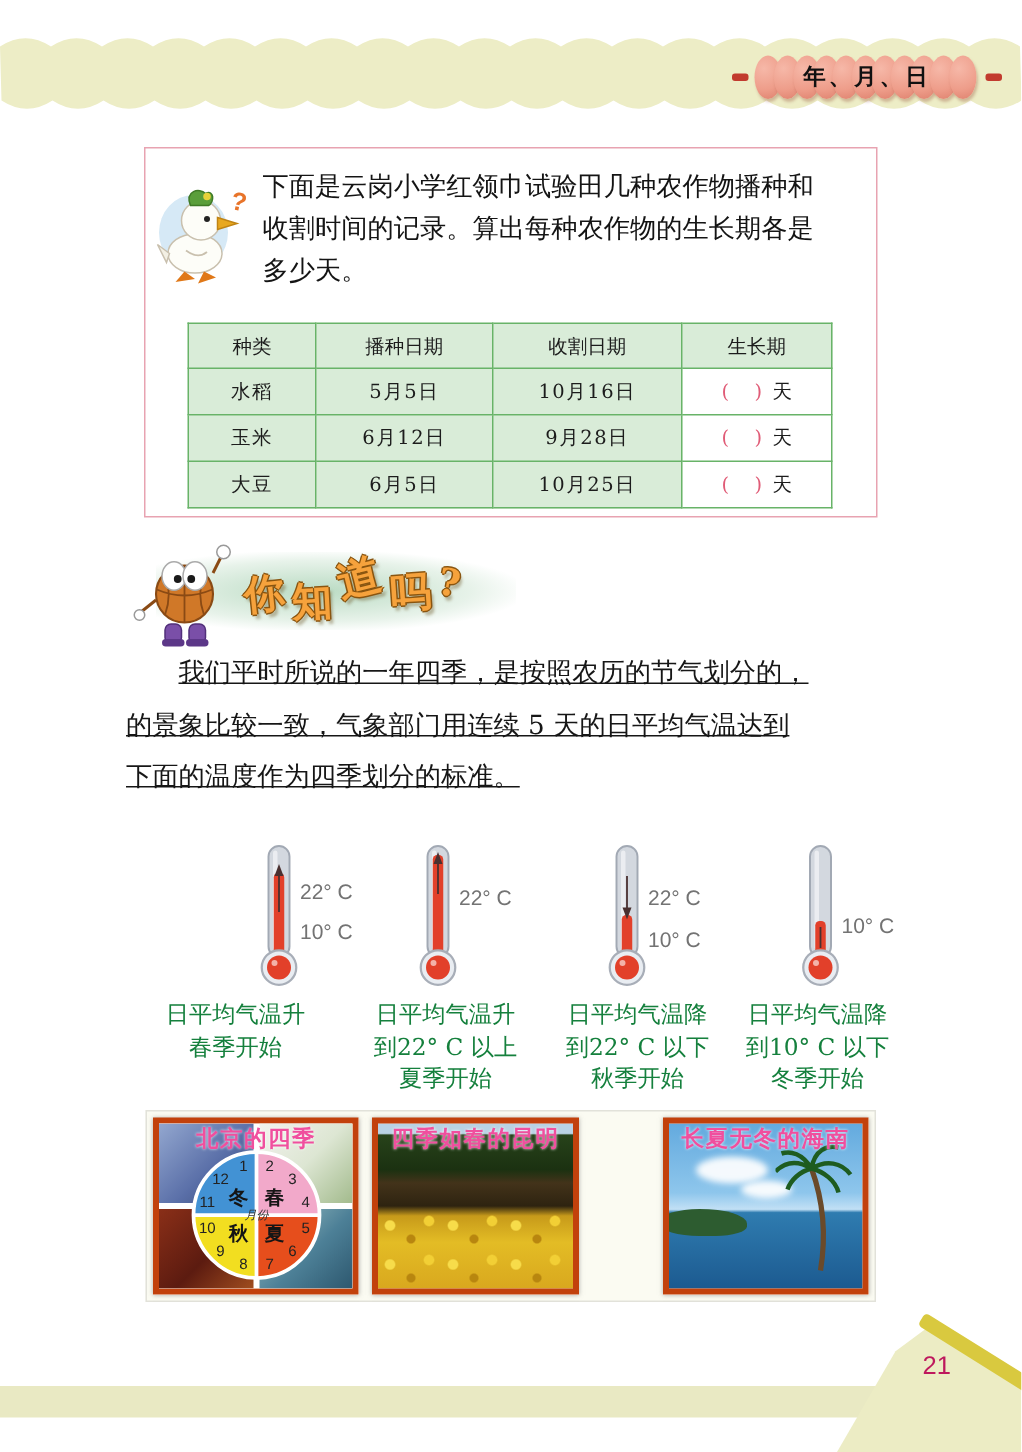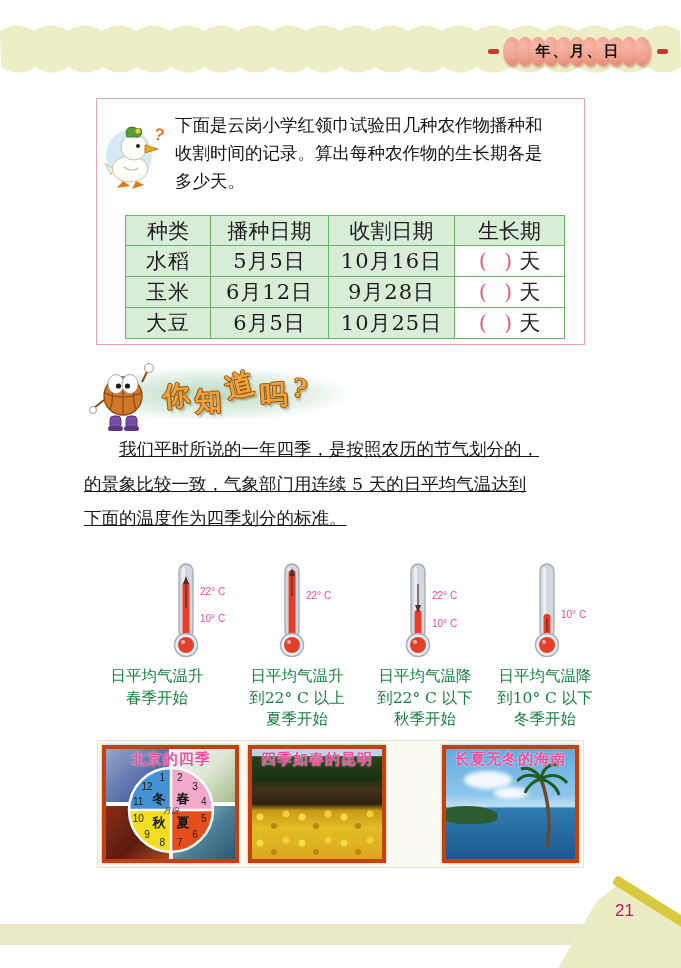--- a/index.html
+++ b/index.html
@@ -20,24 +20,24 @@
   .bead-dash.left { left:-15px; } .bead-dash.right { right:-15px; }
 
   
   .problem-box { position:absolute; left:96px; top:98px; width:489px; height:247px;
                  border:1.5px solid #e8a3b1; background:#fff; }
   .duck { position:absolute; left:6px; top:24px; }
   .problem-text { position:absolute; left:78px; top:12px; width:404px;
                   font-size:17.5px; line-height:28px; color:#141414; }
   .crop-table { position:absolute; left:28px; top:116px; border-collapse:collapse; }
   .crop-table th, .crop-table td { border:1.6px solid #68b368; background:#d9ecd8;
-      text-align:center; font-weight:normal; font-size:21px; color:#1c1c1c; padding:0; }
+      text-align:center; font-weight:normal; font-size:13px; color:#1c1c1c; padding:0; }
   .crop-table th { height:30px; }
   .crop-table td { height:31px; letter-spacing:1px; }
-  .col-crop { width:85px; } .col-sow { width:118px; } .col-harvest { width:126px; } .col-growth { width:110px; }
+  .col-crop { width:85px; } .col-sow { width:118px; } .col-harvest { width:126px; } .col-growth { width:100px; }
   .crop-table td.blank-cell { background:#fff; letter-spacing:0; }
   .paren { color:#e05c77; }
   .paren-gap { display:inline-block; width:17px; }
   .unit-gap { display:inline-block; width:7px; }
 
   
   .know-header { position:absolute; left:86px; top:358px; width:280px; height:74px; }
   .know-glow { position:absolute; left:18px; top:10px; width:240px; height:52px;
                background:radial-gradient(ellipse at 45% 50%, rgba(140,195,155,.6), rgba(160,205,170,.25) 55%, transparent 75%); }
   .know-char { position:absolute; left:0; top:2px; }
@@ -60,21 +60,21 @@
   .thermo-group { position:absolute; top:562px; width:120px; height:100px; }
   .tg1 { left:126px; } .tg2 { left:232px; } .tg3 { left:358px; } .tg4 { left:487px; }
   .thermo { position:absolute; left:30px; top:0; }
   .tube { fill:#d3d8df; stroke:#a2a9b4; stroke-width:1.3; }
   .tube-hl { fill:rgba(255,255,255,.55); }
   .mercury { fill:#e2402a; }
   .bulb-ring { fill:#e9edf2; stroke:#a8aeb8; stroke-width:1.5; }
   .bulb { fill:#e2402a; }
   .tline { stroke:#4a3030; stroke-width:1.2; }
   .tarrow { fill:#4a3030; }
-  .t-label { position:absolute; font-family:"Liberation Sans", sans-serif; font-size:10px; color:#ec4899; white-space:nowrap; }
+  .t-label { position:absolute; font-family:"Liberation Sans", sans-serif; font-size:14px; color:#737373; white-space:nowrap; }
   .tg1 .tl-a { left:74px; top:24px; } .tg1 .tl-b { left:74px; top:51px; }
   .tg2 .tl-a { left:74px; top:28px; }
   .tg3 .tl-a { left:74px; top:28px; } .tg3 .tl-b { left:74px; top:56px; }
   .tg4 .tl-a { left:74px; top:47px; }
 
   .thermo-caption { position:absolute; top:666px; width:150px; text-align:center;
                     font-size:15.5px; line-height:21.5px; color:#15803d; }
   .tc1 { left:82px; } .tc2 { left:222px; } .tc3 { left:350px; } .tc4 { left:470px; }
 
   

